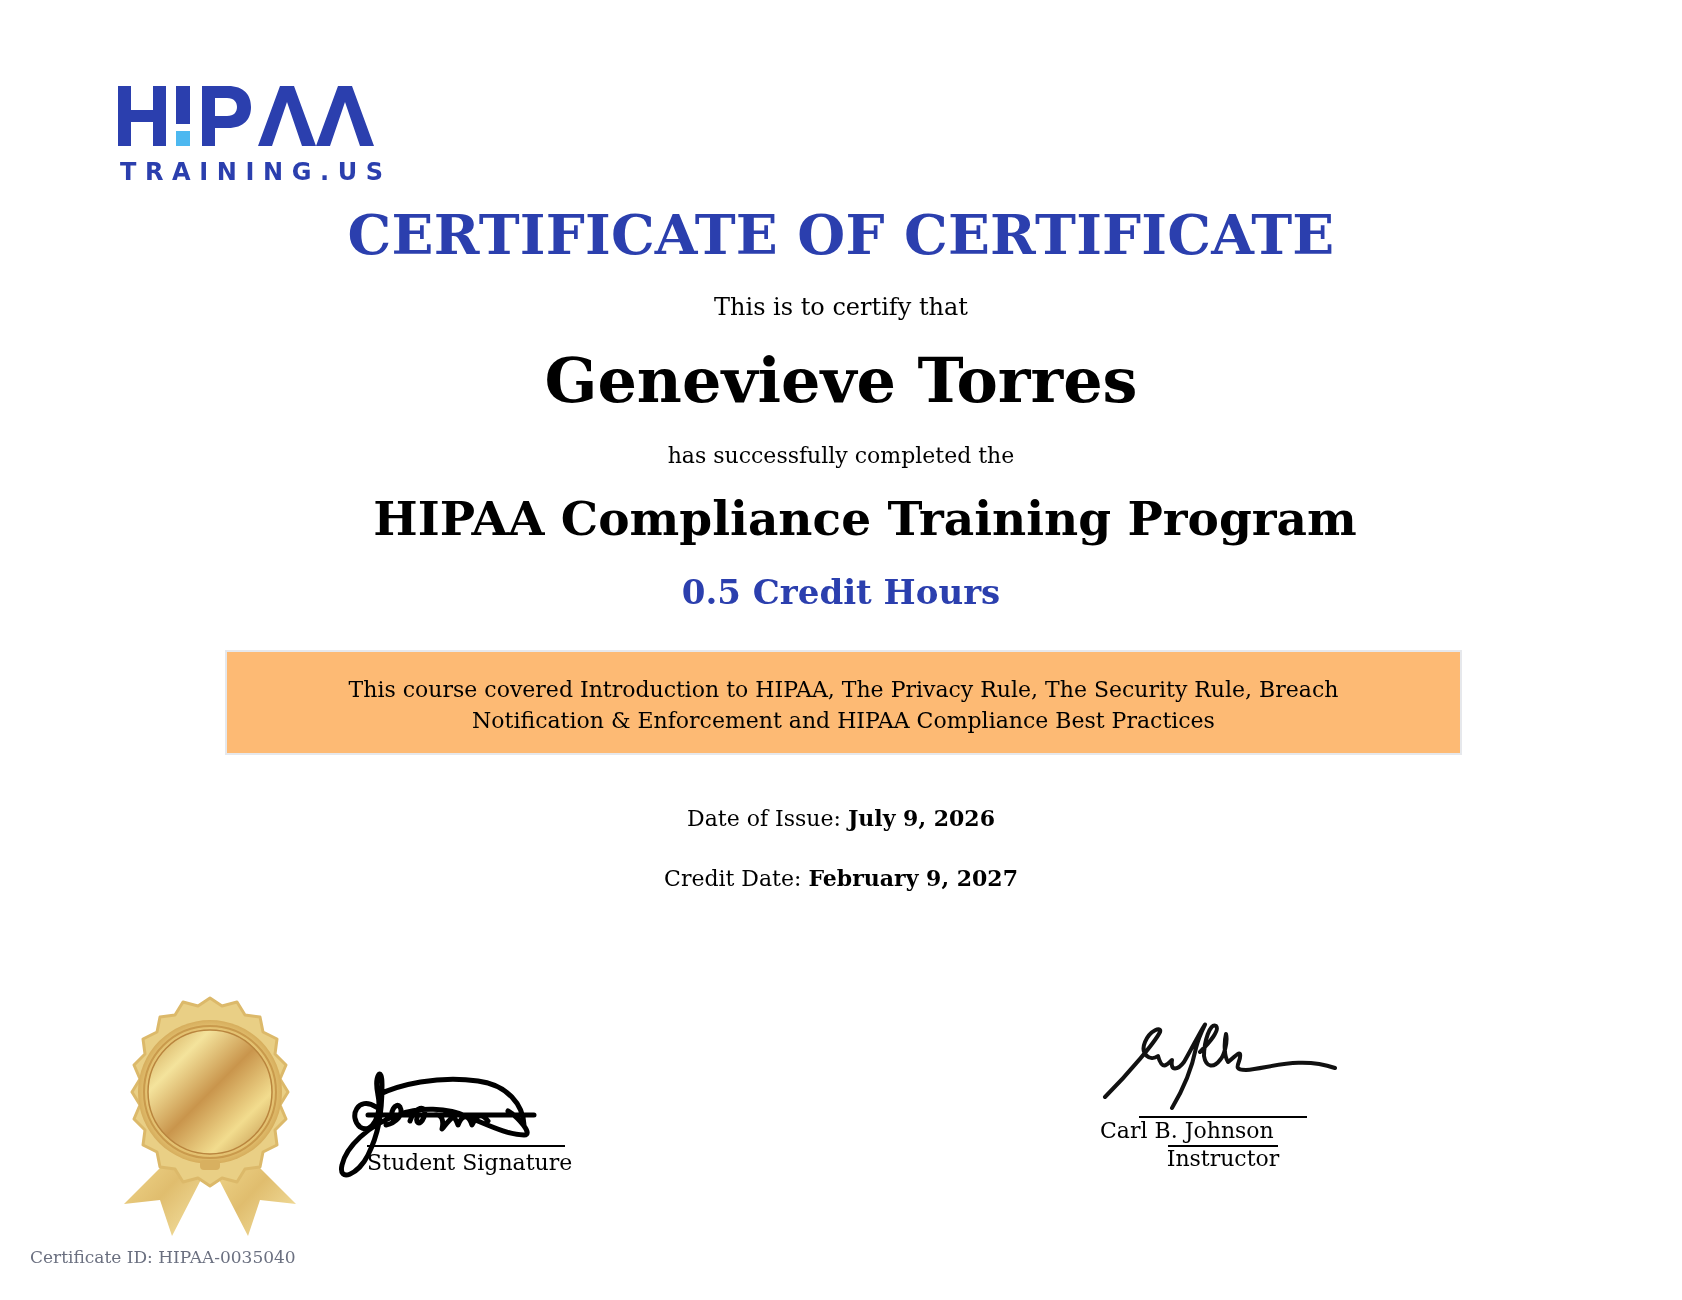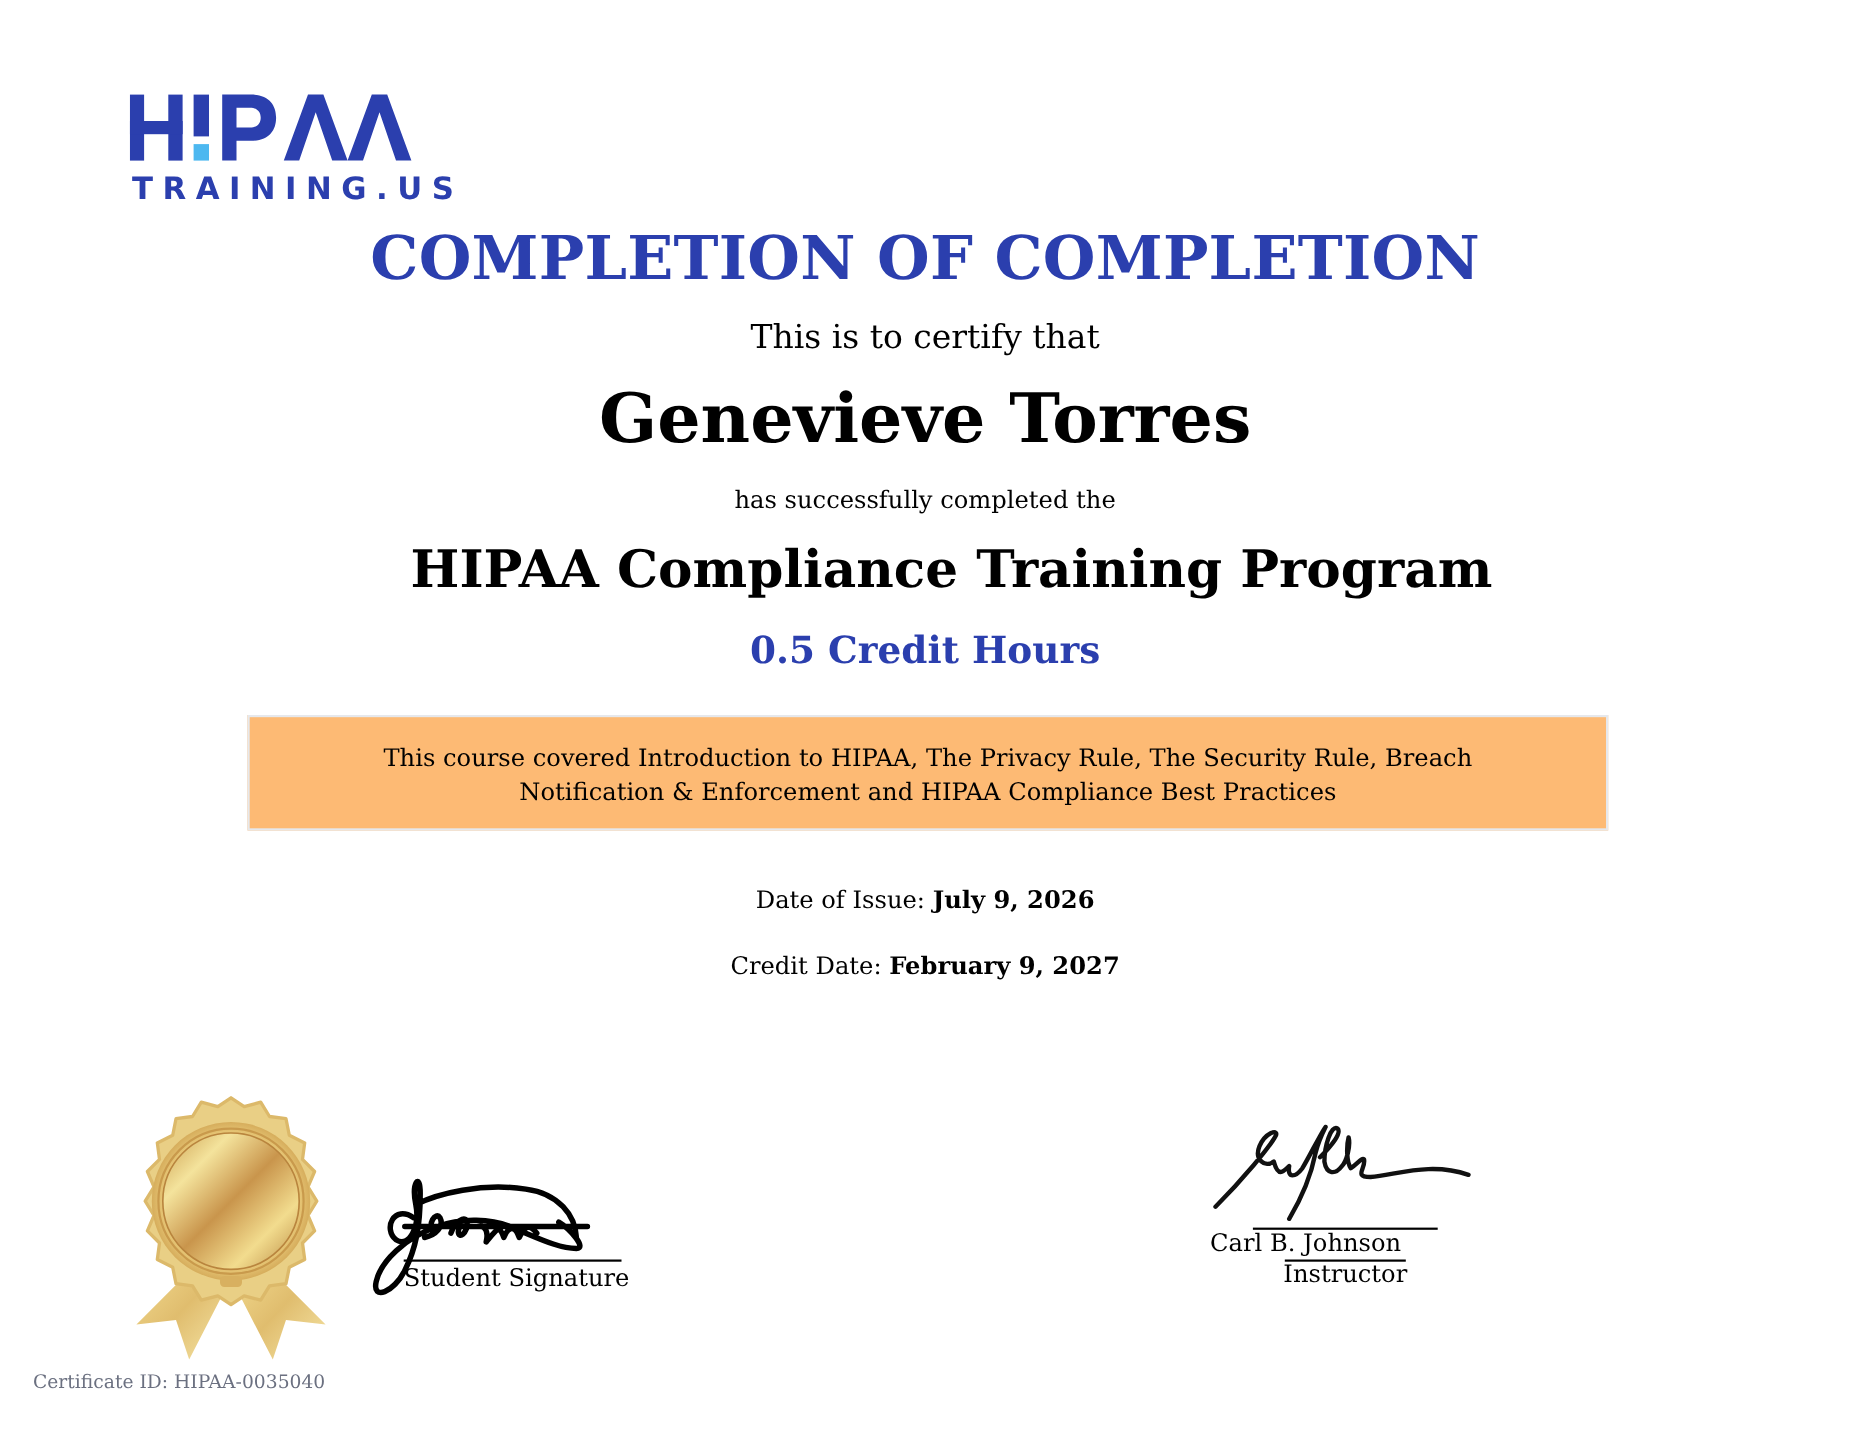--- a/index.html
+++ b/index.html
@@ -4,24 +4,24 @@
   <style>
     html, body { margin: 0; padding: 0; background: #ffffff; }
     body { width: 1682px; height: 1300px; position: relative; overflow: hidden;
            font-family: "DejaVu Serif", serif; color: #000; }
     .abs { position: absolute; }
     .center { left: 0; width: 1682px; text-align: center; white-space: nowrap; }
 
     
     #logo { left: 118px; top: 84px; width: 262px; height: 100px; }
     #logo-sub { position: absolute; left: 2px; top: 76px; font-family: "DejaVu Sans", sans-serif;
-                font-weight: bold; font-size: 28px; letter-spacing: 8.6px; color: #2b3fae; line-height: 24px; }
+                font-weight: bold; font-size: 24px; letter-spacing: 8.6px; color: #2b3fae; line-height: 24px; }
 
     #title { top: 204px; font-weight: bold; font-size: 55px; line-height: 62px; color: #2b3fae; letter-spacing: 0.2px; }
-    #certify { top: 292px; font-size: 30px; line-height: 30px; }
+    #certify { top: 292px; font-size: 24px; line-height: 30px; }
     #name { top: 346px; font-weight: bold; font-size: 62px; line-height: 70px; }
     #completed { top: 441px; font-size: 22px; line-height: 30px; }
     #program { top: 489px; font-weight: bold; font-size: 47px; line-height: 60px; padding-left: 24px; }
     #credits { top: 570px; font-weight: bold; font-size: 34px; line-height: 44px; color: #2b3fae; }
 
     #course-box { left: 225px; top: 650px; width: 1237px; height: 105px; box-sizing: border-box;
                   background: #fdba74; border: 2px solid #e6e8ec; }
     #course-text { position: absolute; left: 0; right: 0; top: 22px; text-align: center;
                    font-size: 22px; line-height: 31px; }
 
@@ -66,21 +66,21 @@
 
     <path d="M84 2 H110 C126 2 133 11 133 23 C133 35 126 44 110 44 H97 V62 H84 Z M97 14 V32 H109 C116 32 119 28 119 23 C119 18 116 14 109 14 Z" fill="#2b3fae"></path>
 
     <path d="M140 62 L162 2 H176 L198 62 H184 L169 18 L154 62 Z" fill="#2b3fae"></path>
 
     <path d="M198 62 L220 2 H234 L256 62 H242 L227 18 L212 62 Z" fill="#2b3fae"></path>
   </svg>
   <span id="logo-sub">TRAINING.US</span>
 </div>
 
-<div id="title" class="abs center">COMPLETION OF COMPLETION</div>
+<div id="title" class="abs center">CERTIFICATE OF CERTIFICATE</div>
 <div id="certify" class="abs center">This is to certify that</div>
 <div id="name" class="abs center">Genevieve Torres</div>
 <div id="completed" class="abs center">has successfully completed the</div>
 <div id="program" class="abs center">HIPAA Compliance Training Program</div>
 <div id="credits" class="abs center">0.5 Credit Hours</div>
 
 <div id="course-box" class="abs">
   <div id="course-text">
     <span style="display:inline-block;width:1100px;white-space:normal;">This course covered Introduction to HIPAA, The Privacy Rule, The Security Rule, Breach Notification &amp; Enforcement and HIPAA Compliance Best Practices</span>
   </div>

